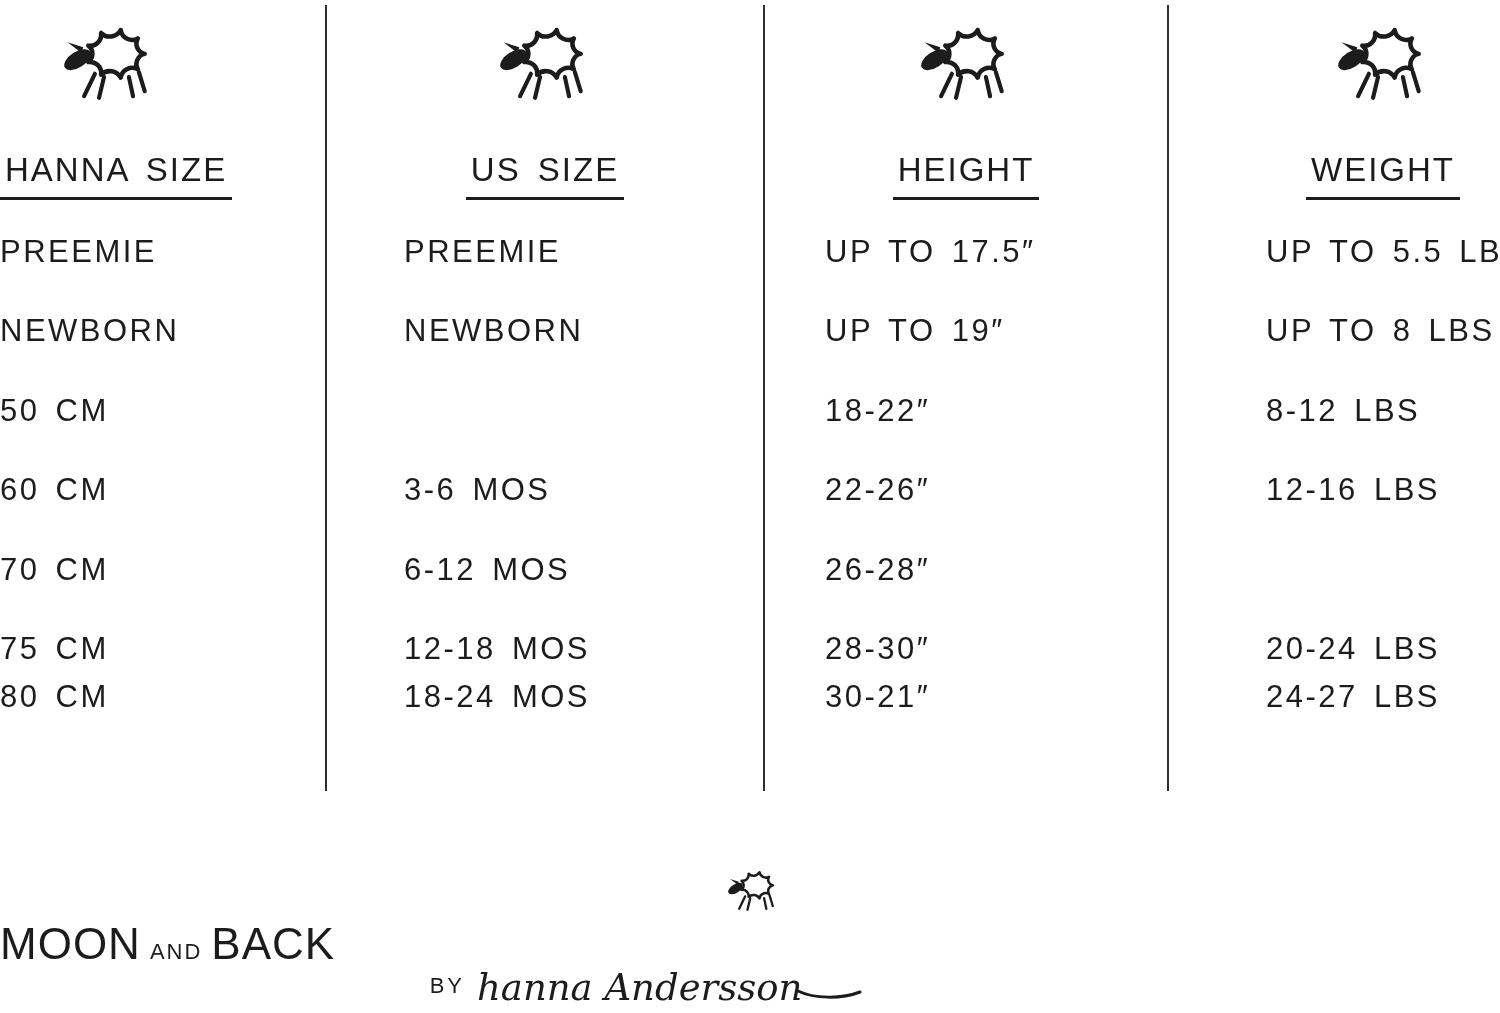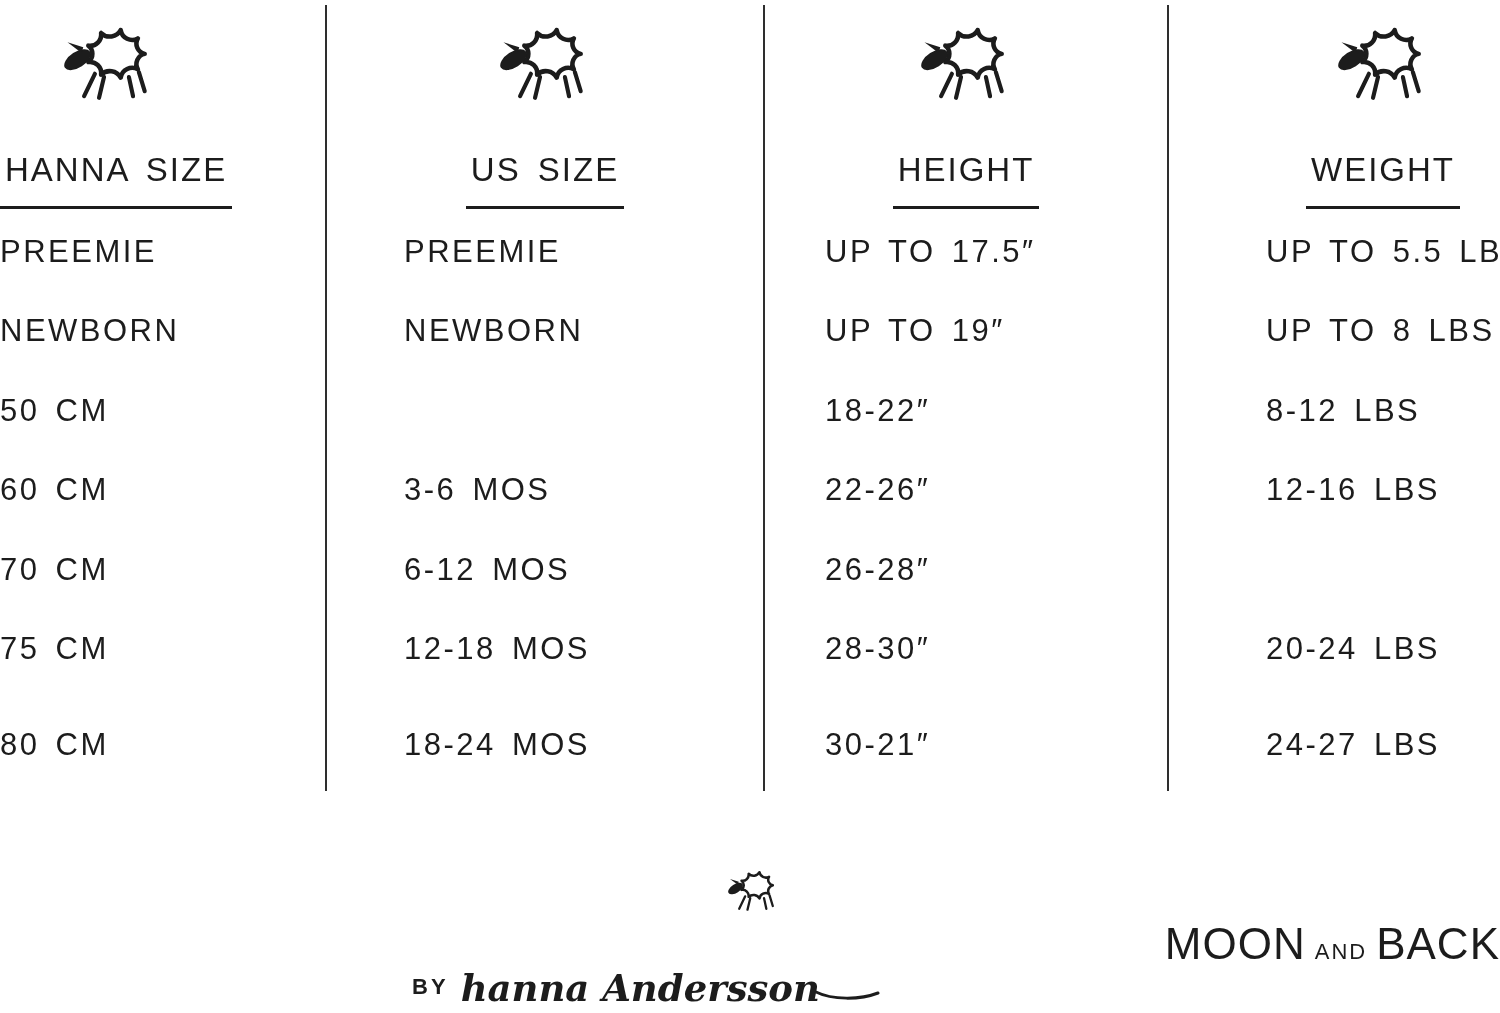--- a/index.html
+++ b/index.html
@@ -18,34 +18,34 @@
   #col-us     { left:404px;  width:282px; }
   #col-height { left:825px;  width:282px; }
   #col-weight { left:1266px; width:234px; }
 
   .sheep { position:absolute; top:19px; left:50%; transform:translateX(-50%); width:98px; height:83px; }
 
   .header-wrap { position:absolute; top:153px; left:0; right:0; text-align:center; }
   .header-text {
     display:inline-block; font-size:33px; line-height:33px;
     letter-spacing:2px; word-spacing:6px;
-    padding:0 5px 20px 5px; border-bottom:3px solid #1c1c1c; white-space:nowrap;
+    padding:0 5px 11px 5px; border-bottom:3px solid #1c1c1c; white-space:nowrap;
   }
   .cell {
     position:absolute; left:0; right:0; 
     font-size:31px; line-height:32px; letter-spacing:2.5px; word-spacing:5px;
     white-space:nowrap;
   }
-  .r0{top:236px}.r1{top:315px}.r2{top:395px}.r3{top:474px}.r4{top:554px}.r5{top:633px}.r6{top:729px}
+  .r0{top:236px}.r1{top:315px}.r2{top:395px}.r3{top:474px}.r4{top:554px}.r5{top:633px}.r6{top:681px}
 
   .logo-sheep { position:absolute; top:866px; left:727px; width:52px; height:46px; }
-  .brand-line { position:absolute; top:919px; left:0; width:1500px; text-align:right; white-space:nowrap; }
+  .brand-line { position:absolute; top:919px; left:0; width:1500px; text-align:left; white-space:nowrap; }
   .brand-word { font-size:44px; letter-spacing:1px; }
   .brand-and  { font-size:22px; letter-spacing:2px; margin:0 9px; }
-  .by-line { position:absolute; top:966px; left:0; width:1292px; text-align:center; white-space:nowrap;font-weight:bold; }
+  .by-line { position:absolute; top:966px; left:0; width:1292px; text-align:center; white-space:nowrap; }
   .by-label { font-size:22px; letter-spacing:3px; vertical-align:7px; margin-right:12px; }
   .signature {
     font-family:"DejaVu Serif","Liberation Serif",serif; font-style:italic;
     font-size:37px; letter-spacing:0px;
   }
   .flourish { display:inline-block; vertical-align:-2px; margin-left:-6px; }
   .svg-defs { position:absolute; width:0; height:0; overflow:hidden; }
 </style>
 </head>
 <body>

